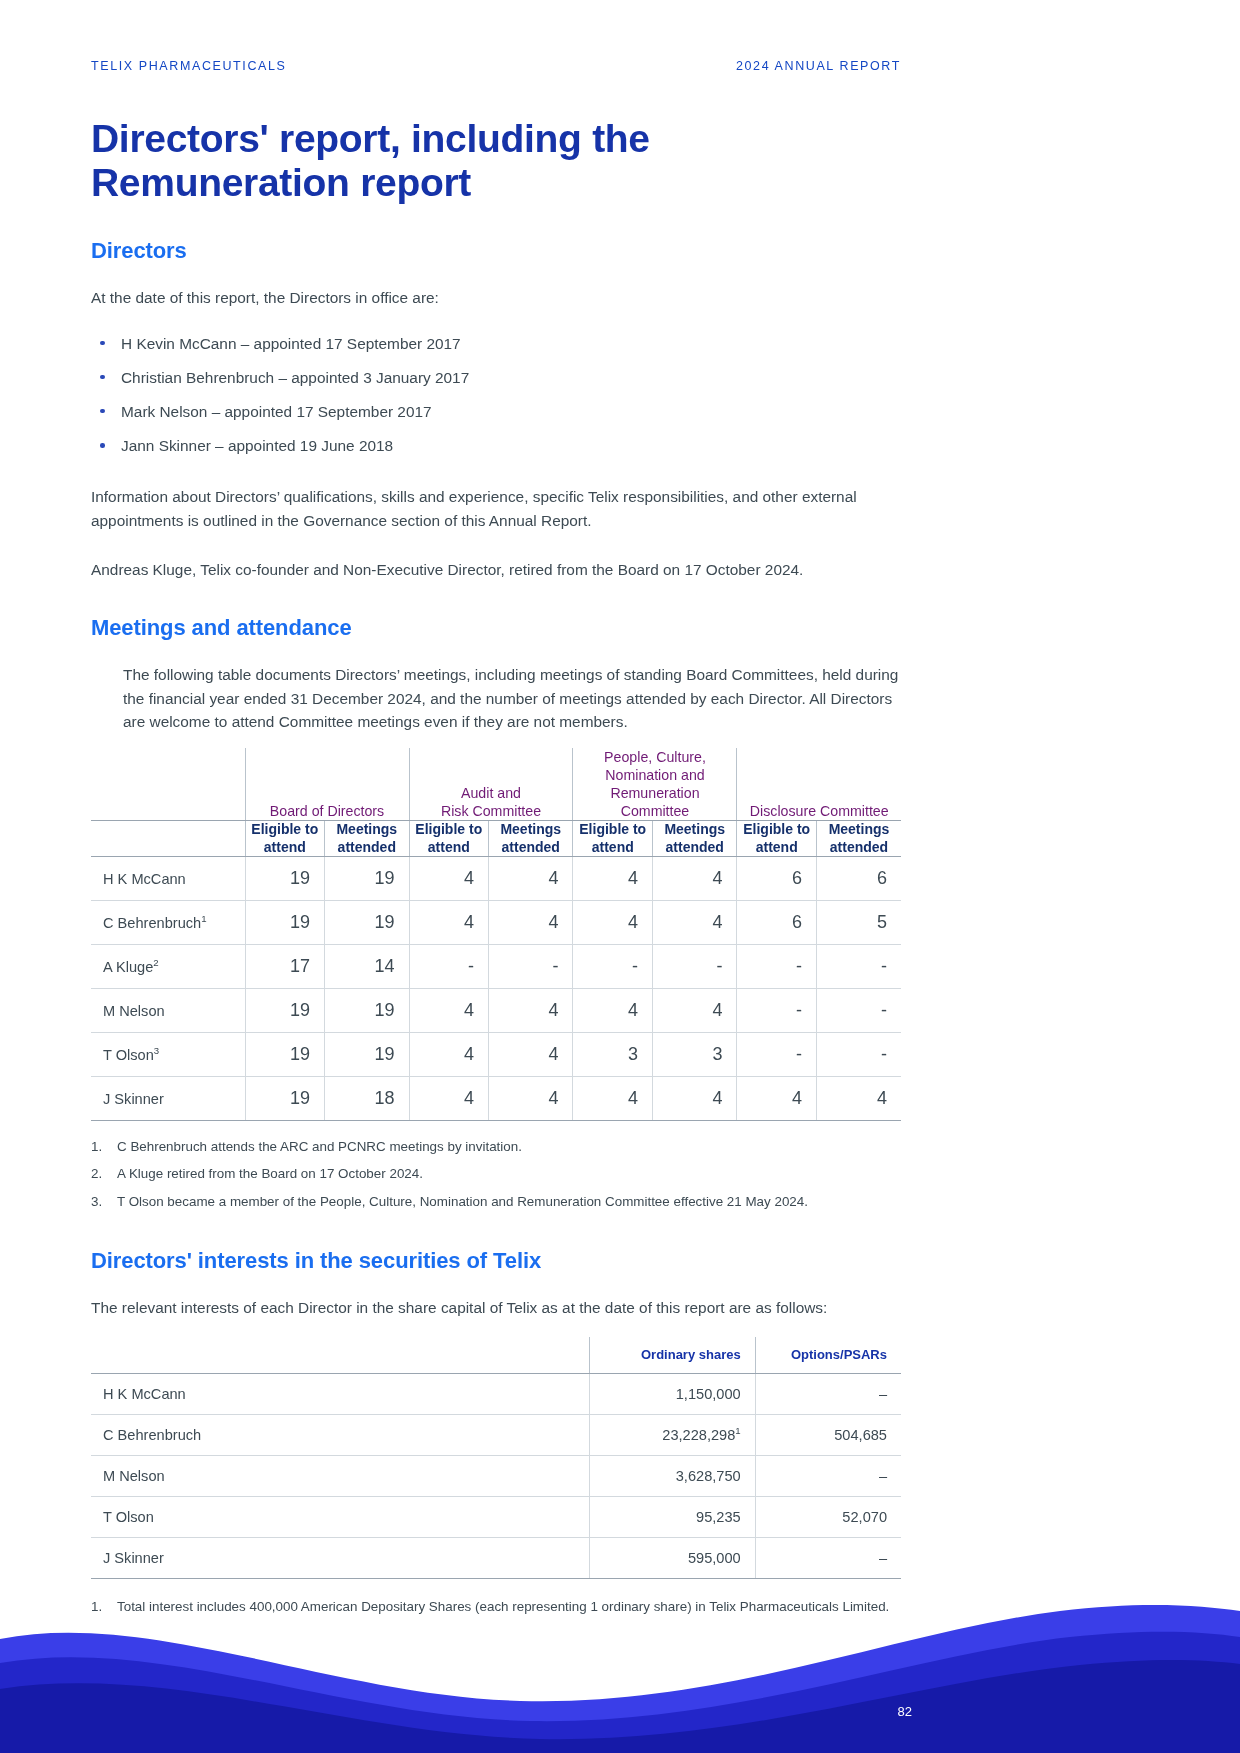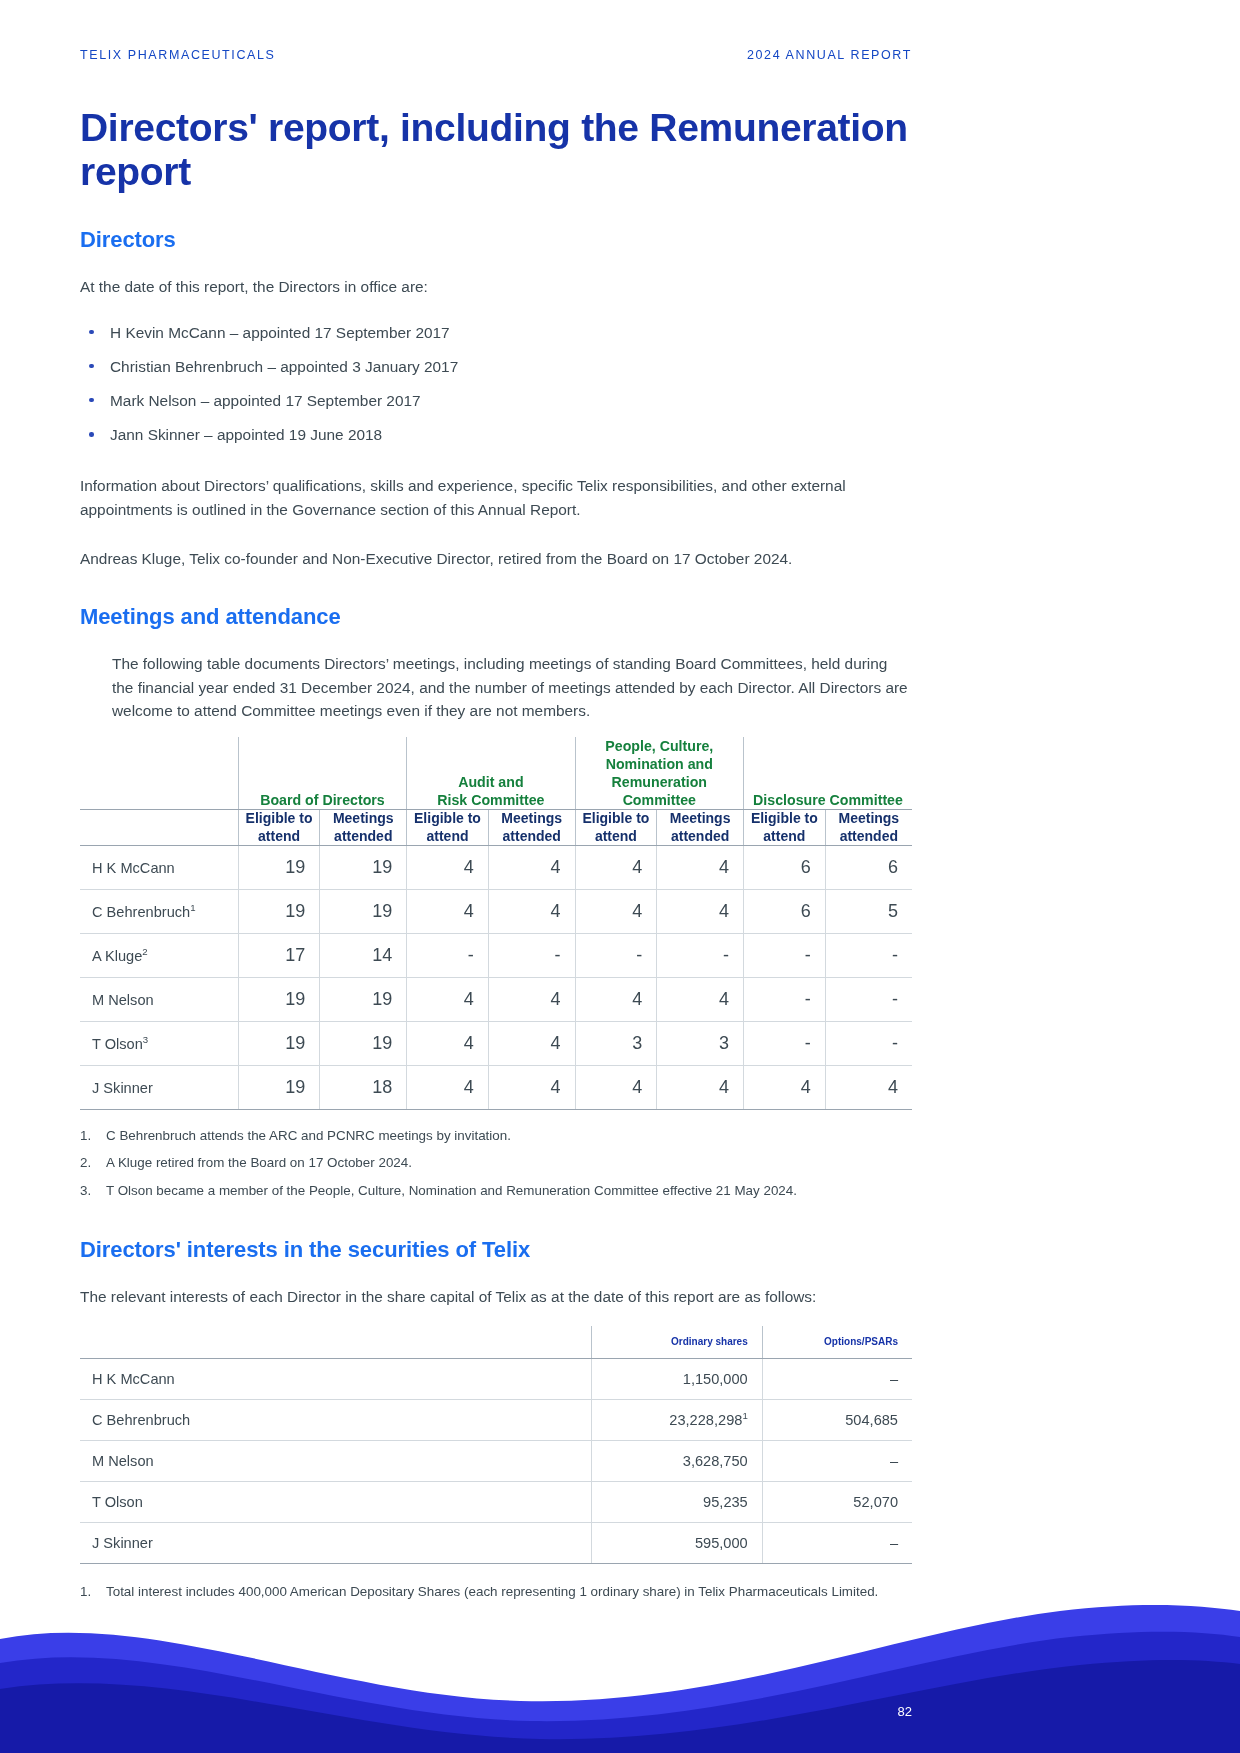--- a/index.html
+++ b/index.html
@@ -10,21 +10,21 @@
     background: #ffffff;
     font-family: "Liberation Sans", sans-serif;
     color: #3c4a52;
     position: relative;
     overflow: hidden;
   }
   .page {
     position: relative;
     width: 992px;
     height: 1753px;
-    padding: 0;
+    padding: 11px;
   }
   .content {
     padding: 48px 80px 0 80px;
   }
 
   
   .runhead {
     display: flex;
     justify-content: space-between;
     align-items: baseline;
@@ -91,22 +91,22 @@
     border-collapse: collapse;
     width: 100%;
     font-size: 14.2px;
   }
   table.attend { margin-top: 14px; }
 
   table.attend th, table.attend td {
     padding: 0;
   }
   .hdr-group {
-    color: #15803d;
-    font-weight: 700;
+    color: #701a75;
+    font-weight: 400;
     font-size: 14.2px;
     line-height: 1.28;
     text-align: center;
     vertical-align: bottom;
     padding: 8px 6px 12px 6px;
     border-left: 1px solid #b9c3cc;
     border-bottom: 1px solid #9aa5b0;
   }
   .hdr-blank {
     border-bottom: 1px solid #9aa5b0;
@@ -168,21 +168,21 @@
   }
 
   
   table.sec { margin-top: 16px; }
   table.sec th.sh-blank {
     border-bottom: 1px solid #9aa5b0;
   }
   table.sec th.sh {
     color: #1633a8;
     font-weight: 700;
-    font-size: 10px;
+    font-size: 13px;
     text-align: right;
     padding: 10px 14px 11px 6px;
     border-left: 1px solid #b9c3cc;
     border-bottom: 1px solid #9aa5b0;
     white-space: nowrap;
   }
   table.sec td.name {
     text-align: left;
     padding: 12px 6px 12px 12px;
     color: #3d4a53;

